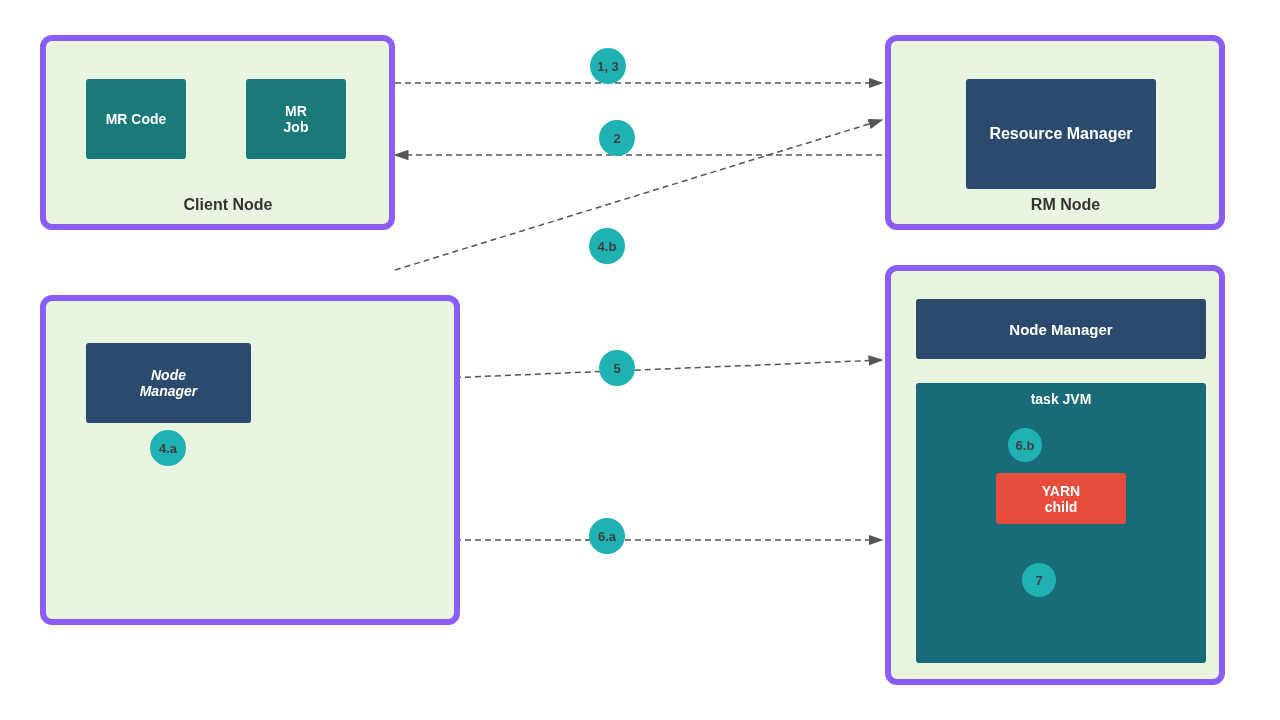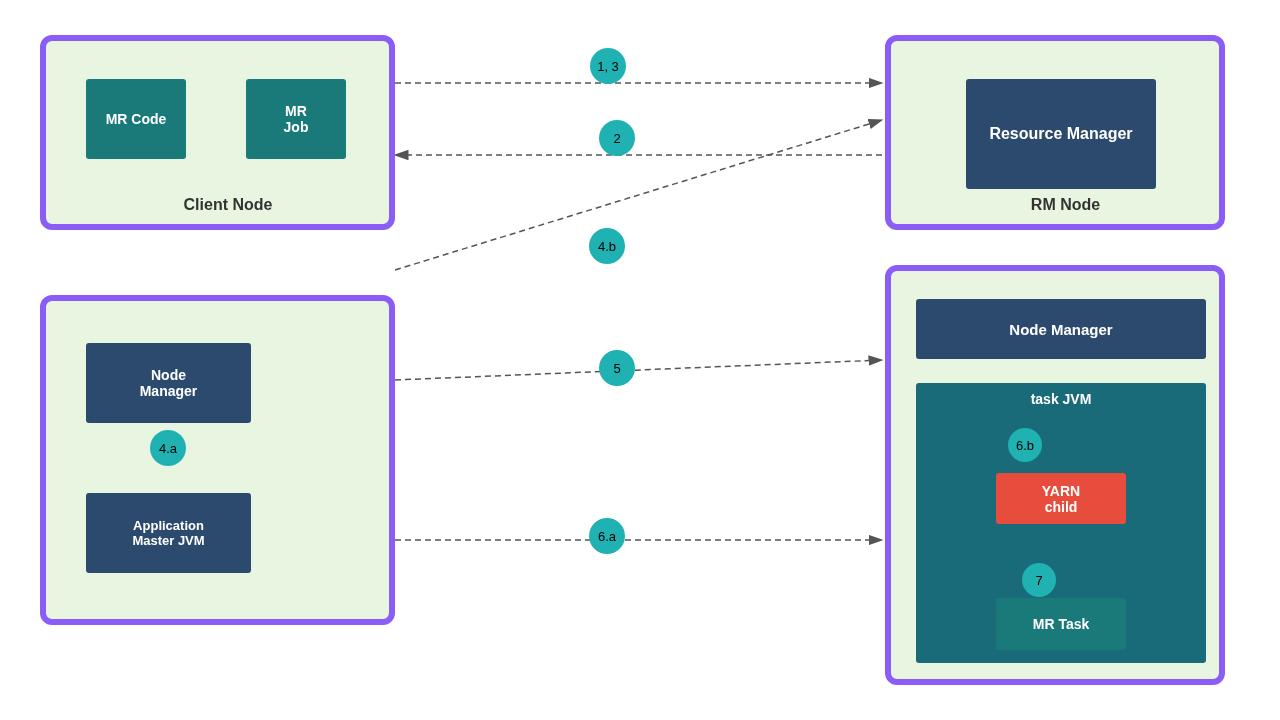--- a/index.html
+++ b/index.html
@@ -68,26 +68,26 @@
       position: absolute;
     }
 
     
     .circle-badge {
       position: absolute;
       width: 36px;
       height: 36px;
       border-radius: 50%;
       background: #20b2b2;
-      color: #000000;
+      color: #404040;
       display: flex;
       align-items: center;
       justify-content: center;
       font-size: 13px;
-      font-weight: normal;
+      font-weight: bold;
       z-index: 10;
     }
 
     
     .box-label {
       position: absolute;
       font-weight: bold;
       font-size: 15px;
       color: #333;
       text-align: center;
@@ -155,47 +155,41 @@
 
   <div class="outer-box" style="left:885px; top:35px; width:340px; height:195px;">
 
     <div class="dark-box" style="left:75px; top:38px; width:190px; height:110px; font-size:16px;">
       <span>Resource
 Manager</span>
     </div>
     <div class="box-label" style="bottom:10px; left:0; right:0; font-size:16px;">RM Node</div>
   </div>
 
-  <div class="outer-box" style="left:40px; top:295px; width:355px; height:330px;">
+  <div class="outer-box" style="left:40px; top:295px; width:420px; height:330px;font-style:italic;">
 
     <div class="dark-box" style="left:40px; top:42px; width:165px; height:80px; font-size:14px;">
       <span>Node<br>Manager</span>
     </div>
 
-    <div class="dark-box" style="left:40px; top:192px; width:165px; height:80px; font-size:13px;">
-      <span>Application<br>Master JVM</span>
-    </div>
   </div>
 
   <div class="outer-box" style="left:885px; top:265px; width:340px; height:420px;">
 
     <div class="dark-box" style="left:25px; top:28px; width:290px; height:60px; font-size:15px;align-items:center;">
       <span>Node Manager</span>
     </div>
 
     <div style="position:absolute; left:25px; top:112px; width:290px; height:280px; background:#1a6b7a; border-radius:3px;">
       <div style="position:absolute; top:8px; left:0; right:0; text-align:center; color:#fff; font-size:14px; font-weight:bold;">task JVM</div>
 
       <div class="red-box" style="left:80px; top:90px; width:130px; height:51px; font-size:14px;">
         <span>YARN<br>child</span>
       </div>
 
-      <div class="inner-box" style="left:80px; top:215px; width:130px; height:52px; font-size:14px;">
-        <span>MR Task</span>
-      </div>
     </div>
   </div>
 
   <div class="circle-badge" style="left:590px; top:48px;">
     <span>1, 3</span>
   </div>
 
   <div class="circle-badge" style="left:599px; top:120px;">
     <span>2</span>
   </div>

